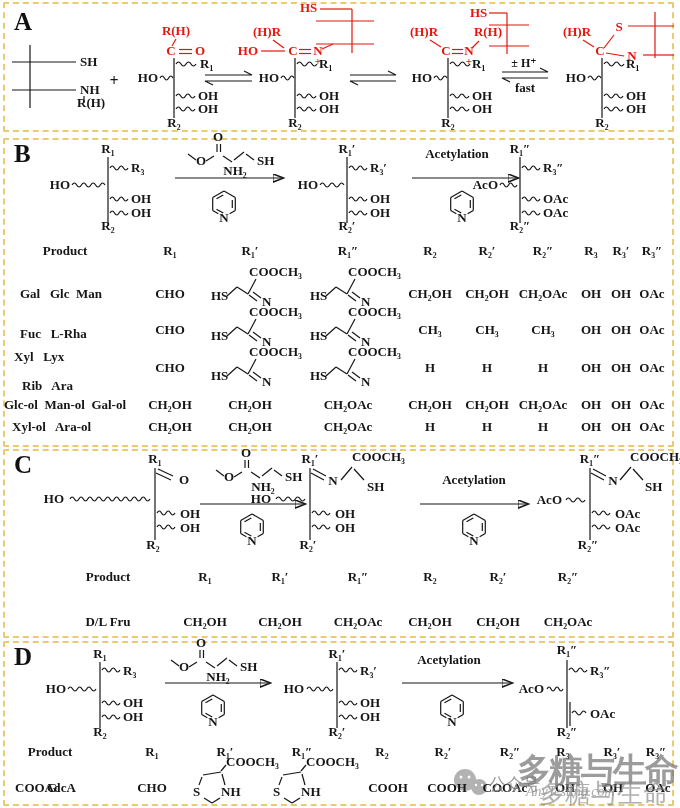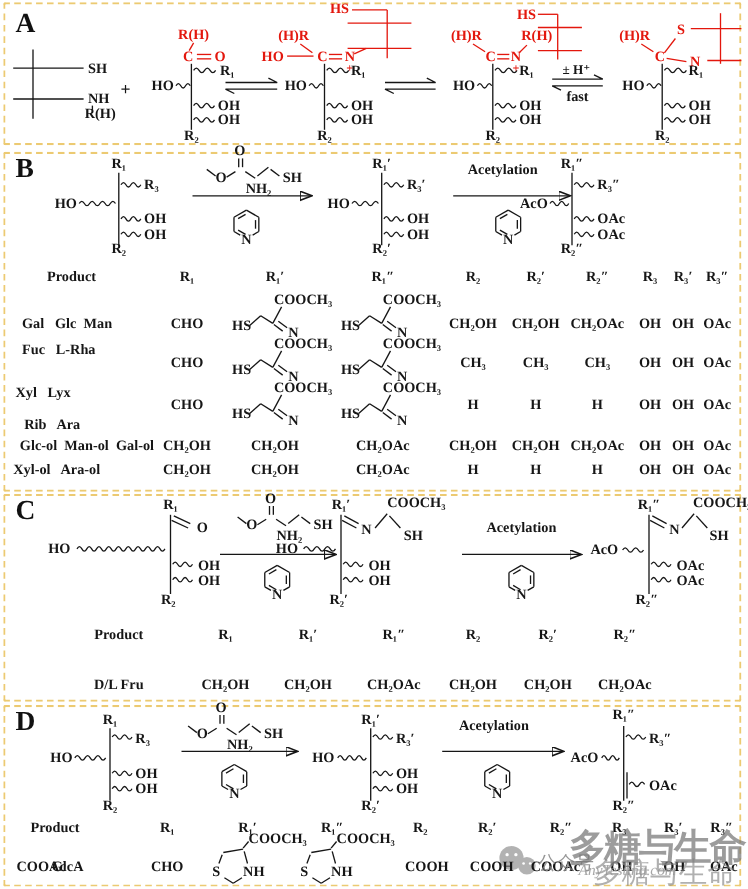--- a/index.html
+++ b/index.html
@@ -498,40 +498,40 @@
 
 <span class="t" style="left:20px;top:286px">Gal   Glc  Man</span>
 <span class="t c" style="left:170px;top:286px">CHO</span>
 <span class="t c" style="left:430px;top:286px">CH₂OH</span>
 <span class="t c" style="left:487px;top:286px">CH₂OH</span>
 <span class="t c" style="left:543px;top:286px">CH₂OAc</span>
 <span class="t c" style="left:591px;top:286px">OH</span>
 <span class="t c" style="left:621px;top:286px">OH</span>
 <span class="t c" style="left:652px;top:286px">OAc</span>
 
-<span class="t" style="left:20px;top:310px">Fuc   L-Rha</span>
+<span class="t" style="left:20px;top:326px">Fuc   L-Rha</span>
 <span class="t c" style="left:170px;top:322px">CHO</span>
 <span class="t c" style="left:430px;top:322px">CH₃</span>
 <span class="t c" style="left:487px;top:322px">CH₃</span>
 <span class="t c" style="left:543px;top:322px">CH₃</span>
 <span class="t c" style="left:591px;top:322px">OH</span>
 <span class="t c" style="left:621px;top:322px">OH</span>
 <span class="t c" style="left:652px;top:322px">OAc</span>
 
 <span class="t" style="left:14px;top:349px">Xyl   Lyx</span>
 <span class="t" style="left:22px;top:378px">Rib   Ara</span>
 <span class="t c" style="left:170px;top:360px">CHO</span>
 <span class="t c" style="left:430px;top:360px">H</span>
 <span class="t c" style="left:487px;top:360px">H</span>
 <span class="t c" style="left:543px;top:360px">H</span>
 <span class="t c" style="left:591px;top:360px">OH</span>
 <span class="t c" style="left:621px;top:360px">OH</span>
 <span class="t c" style="left:652px;top:360px">OAc</span>
 
-<span class="t" style="left:18px;top:397px">Glc-ol  Man-ol  Gal-ol</span>
+<span class="t" style="left:4px;top:397px">Glc-ol  Man-ol  Gal-ol</span>
 <span class="t c" style="left:170px;top:397px">CH₂OH</span>
 <span class="t c" style="left:250px;top:397px">CH₂OH</span>
 <span class="t c" style="left:348px;top:397px">CH₂OAc</span>
 <span class="t c" style="left:430px;top:397px">CH₂OH</span>
 <span class="t c" style="left:487px;top:397px">CH₂OH</span>
 <span class="t c" style="left:543px;top:397px">CH₂OAc</span>
 <span class="t c" style="left:591px;top:397px">OH</span>
 <span class="t c" style="left:621px;top:397px">OH</span>
 <span class="t c" style="left:652px;top:397px">OAc</span>
 

